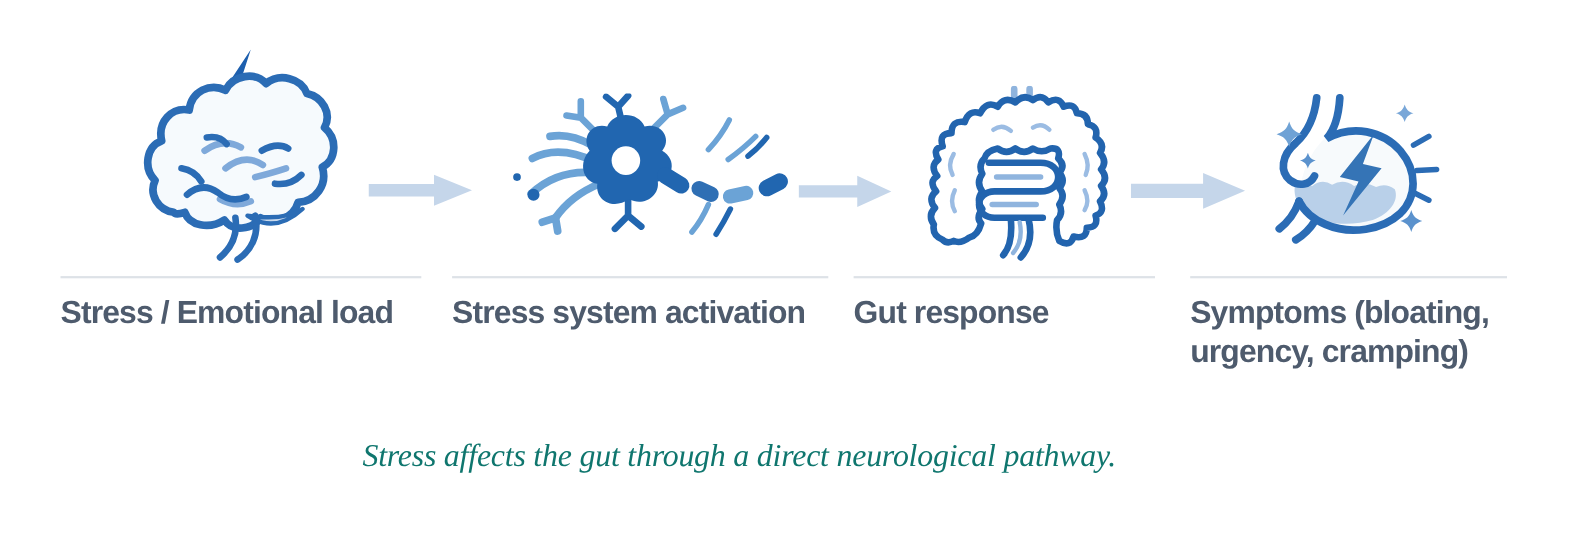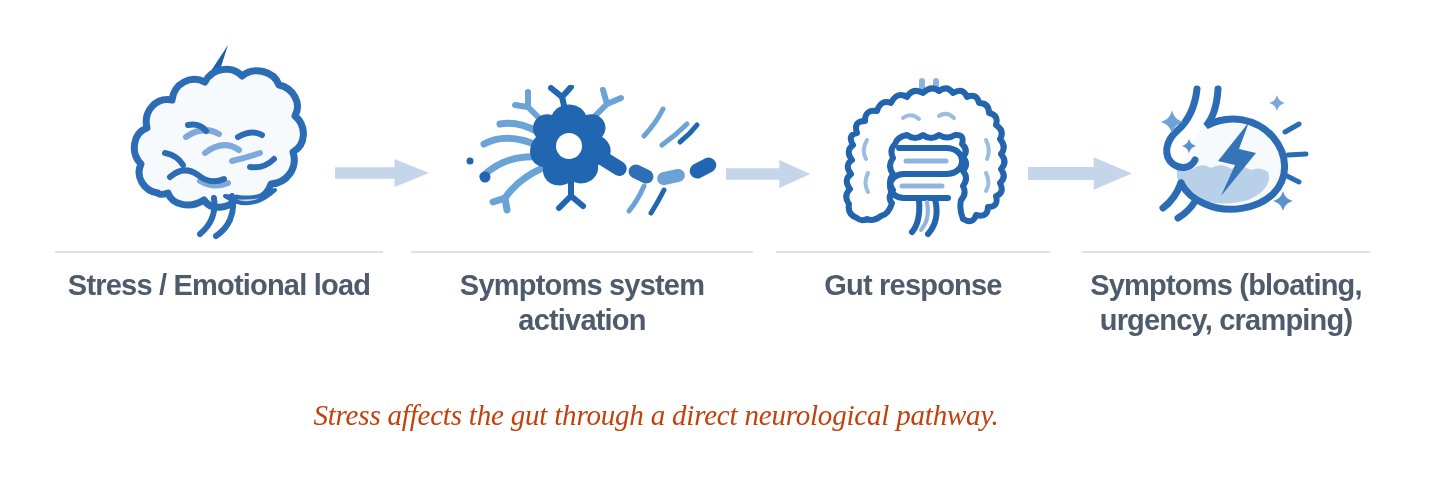--- a/index.html
+++ b/index.html
@@ -8,31 +8,30 @@
     width:1432px;height:498px;
     background:#ffffff;
     overflow:hidden;
     font-family:"Liberation Sans",sans-serif;
   }
   .icon{position:absolute;}
   .arrow{position:absolute;}
   .divider{position:absolute;top:251px;height:2px;background:#dde2e7;}
   .step-label{
     position:absolute;top:268px;
-    text-align:center;
     font-size:29px;font-weight:700;letter-spacing:-0.8px;line-height:1.2;
     color:#4e5b6d;
   }
   .caption{
-    position:absolute;top:399px;left:0;width:1312px;
+    position:absolute;top:399px;left:16px;width:1312px;
     text-align:center;
     font-family:"Liberation Serif",serif;
     font-style:italic;
     font-size:29px;letter-spacing:-0.2px;
-    color:#c2410c;
+    color:#0f766e;
   }
 </style>
 </head>
 <body>
 
 <div class="canvas">
 
   <svg class="icon" style="left:128px;top:45px" width="180" height="195" viewBox="0 0 180 195">
     <polygon points="100,0 73,41 87,44 71,76 104,34 90,31" fill="#1d5fae"></polygon>
     <path d="M30,148 C16,146 7,132 13,119 C2,108 5,88 19,83 C15,66 28,52 44,55 C46,38 63,30 77,37
@@ -160,19 +159,19 @@
       <path d="M145,100 L159,107"></path>
     </g>
   </svg>
 
   <div class="divider" style="left:55px;width:328px"></div>
   <div class="divider" style="left:411px;width:342px"></div>
   <div class="divider" style="left:776px;width:274px"></div>
   <div class="divider" style="left:1082px;width:288px"></div>
 
   <div class="step-label" style="left:55px;width:328px">Stress / Emotional load</div>
-  <div class="step-label" style="left:411px;width:342px">Symptoms system activation</div>
+  <div class="step-label" style="left:411px;width:342px">Stress system activation</div>
   <div class="step-label" style="left:1082px;width:288px">Symptoms (bloating, urgency, cramping)</div>
   <div class="step-label" style="left:776px;width:274px">Gut response</div>
 
   <div class="caption">Stress affects the gut through a direct neurological pathway.</div>
 
 </div>
 
 </body></html>

